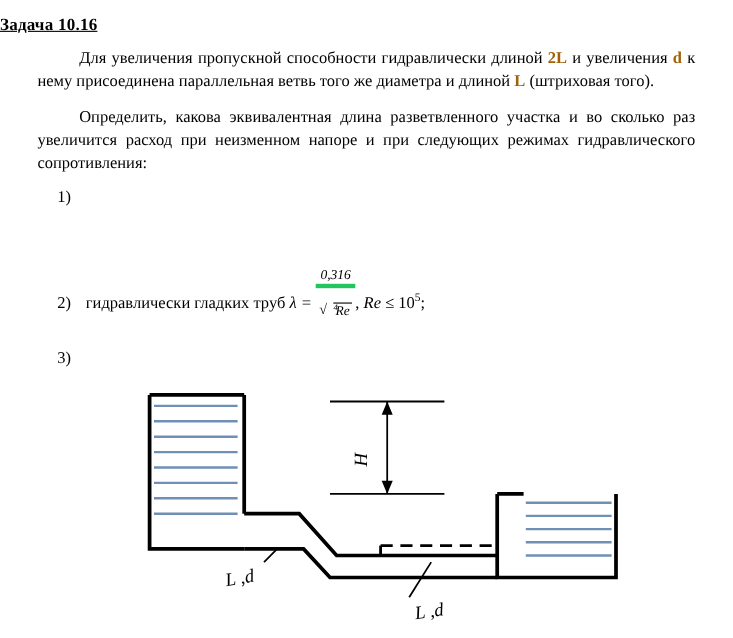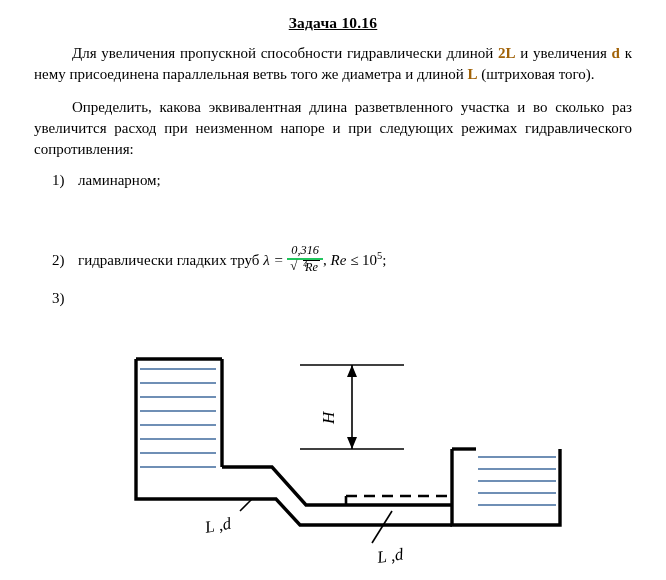--- a/index.html
+++ b/index.html
@@ -13,21 +13,20 @@
     font-family: "Liberation Serif", serif;
     color: #000000;
     overflow: hidden;
   }
   .page {
     position: relative;
     width: 666px;
     height: 580px;
   }
   .title {
-    text-align: center;
     font-weight: bold;
     font-size: 15.5px;
     text-decoration: underline;
     margin-top: 14px;
     letter-spacing: 0.2px;
   }
   .body-text {
     margin: 0 34px 0 34px;
     font-size: 15px;
     line-height: 1.42;
@@ -67,22 +66,22 @@
     font-size: 0.82em;
     line-height: 1.08;
   }
   .upr .num {
     display: block;
     padding: 0 3px;
     margin-top: 44px;
   }
   .upr .den {
     display: block;
-    border-top: 2px solid #22c55e;
-    padding: 0 3px;
+    border-top: 4px solid #22c55e;
+    padding: 13px 3px;
   }
   .radical {
     display: inline-block;
     position: relative;
     padding-left: 9px;
   }
   .radical:before {
     content: "\221A";
     position: absolute;
     left: 0;
@@ -148,21 +147,20 @@
     </div>
 
     <div class="para">Определить, какова эквивалентная длина разветвленного участка и во сколько раз увеличится расход при неизменном напоре и при следующих режимах гидравлического сопротивления:</div>
 
   </div>
 
   <div class="list">
 
     <div class="list-row">
       <span class="list-num">1)</span>
-      <span>ламинарном;</span>
     </div>
 
     <div class="list-row">
       <span class="list-num">2)</span>
       <span>
         <span>гидравлически гладких труб</span>
         <span class="math">
           <span>λ</span>
           <span>=</span>
           <span class="upr">

